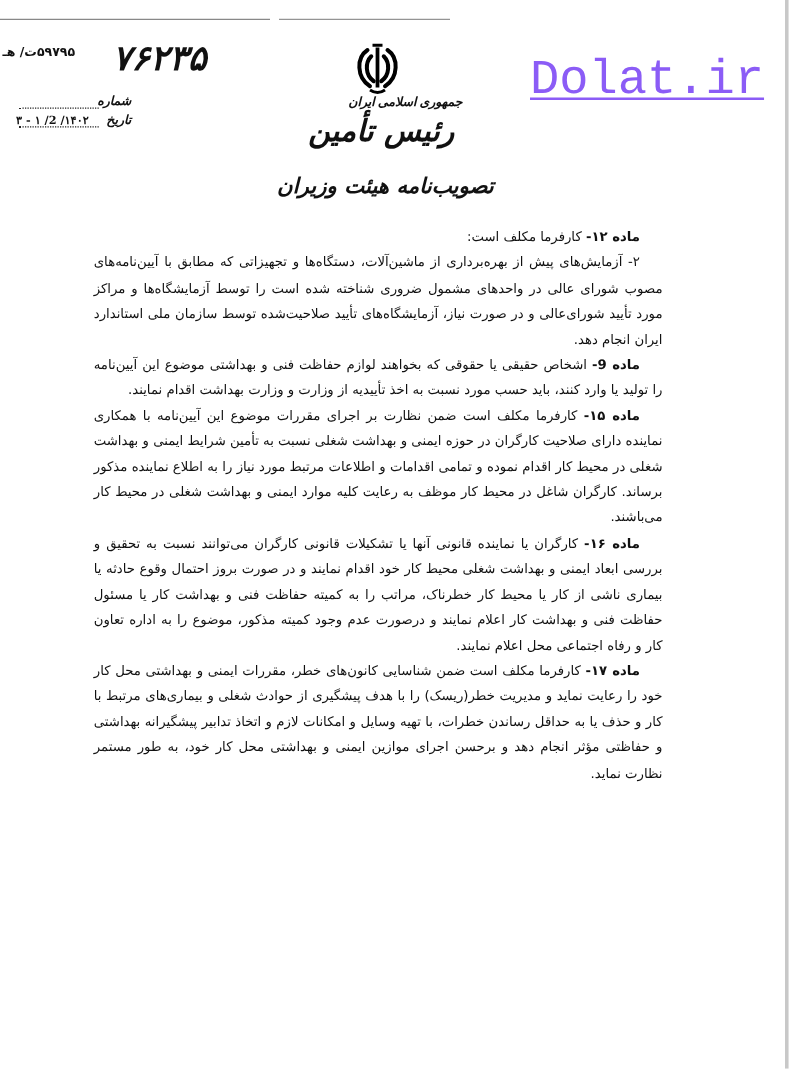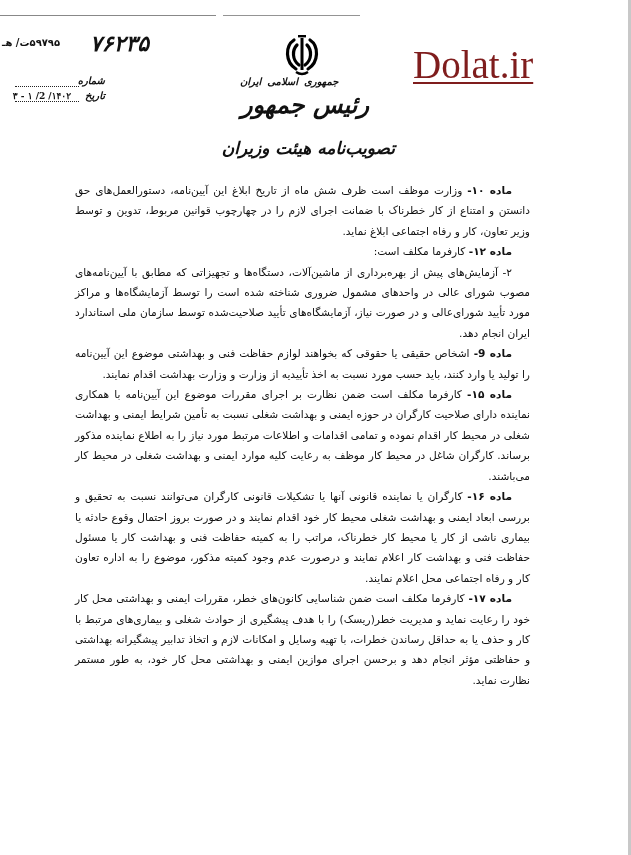--- a/index.html
+++ b/index.html
@@ -4,40 +4,40 @@
 <style>
   html, body { margin: 0; padding: 0; background: #ffffff; }
   body { width: 631px; height: 855px; position: relative; overflow: hidden;
          font-family: "DejaVu Sans", sans-serif; color: #111; }
   .top-rule { position: absolute; left: 0; top: 15px; width: 360px; height: 1px;
               background: linear-gradient(90deg, #555 0 60%, transparent 60% 62%, #666 62% 100%); opacity: .7; }
   .right-edge { position: absolute; right: 0; top: 0; width: 3px; height: 855px; background: #c8c8c8; }
 
   .serial { position: absolute; left: 2px; top: 30px; width: 150px; height: 30px; direction: ltr; }
   .serial .hand { position: absolute; left: 88px; top: 0; font-family: "DejaVu Serif", serif;
-                  font-size: 22px; font-style: italic; font-weight: bold; letter-spacing: 1px; }
+                  font-size: 28px; font-style: italic; font-weight: bold; letter-spacing: 1px; }
   .serial .ref { position: absolute; left: 0; top: 7px; font-size: 10px; font-weight: bold; direction: rtl; white-space: nowrap; }
 
   .meta { position: absolute; left: 15px; top: 75px; width: 90px; direction: rtl; }
   .meta-row { position: relative; height: 15px; font-size: 10px; font-weight: bold;
               font-family: "DejaVu Serif", serif; white-space: nowrap; }
   .meta-row .lbl { position: absolute; right: 0; top: 0; font-style: italic; }
   .meta-row .dots { position: absolute; right: 26px; left: 0; bottom: 3px; border-bottom: 1px dotted #222; }
   .meta-row .val { position: absolute; right: 34px; top: 1px; font-size: 9px; direction: rtl; }
 
   .emblem { position: absolute; left: 282px; top: 32px; width: 40px; height: 44px; }
-  .gov-name { position: absolute; left: 240px; top: 76px; width: 130px; text-align: left;
-              font-family: Liberation Mono, monospace; font-size: 10px; font-weight: bold; font-style: italic; direction: rtl; }
+  .gov-name { position: absolute; left: 240px; top: 76px; width: 130px; text-align: right;
+              font-family: Liberation Serif, serif; font-size: 10px; font-weight: bold; font-style: italic; direction: rtl; }
   .president { position: absolute; left: 230px; top: 90px; width: 150px; text-align: center;
                font-family: "DejaVu Serif", serif; font-size: 24px; font-weight: bold; font-style: italic; direction: rtl; }
   .cabinet { position: absolute; left: 215px; top: 138px; width: 180px; text-align: right;
              font-family: "DejaVu Serif", serif; font-size: 17px; font-weight: bold; font-style: italic; direction: rtl; }
 
-  .site-link { position: absolute; left: 413px; top: 42px; font-family: Liberation Serif, serif;
-               font-size: 39px; color: #7f1d1d; text-decoration: underline; text-decoration-thickness: 2px;
+  .site-link { position: absolute; left: 424px; top: 42px; font-family: Liberation Mono, monospace;
+               font-size: 39px; color: #8b5cf6; text-decoration: underline; text-decoration-thickness: 2px;
                text-underline-offset: 4px; cursor: pointer; }
 
   .body-text { position: absolute; left: 75px; top: 180px; width: 455px; direction: rtl;
                font-family: "DejaVu Sans", sans-serif; font-size: 10.6px; line-height: 20.4px; }
   .body-text p { margin: 0; text-align: justify; text-align-last: right; }
   .body-text p.ind { text-indent: 18px; }
   .body-text b { font-weight: bold; }
 </style>
 </head>
 <body>
@@ -69,26 +69,25 @@
     <path d="M28 8 C37 14 37 30 26 37"></path>
     <path d="M15 13 C10 18 10 28 17 33"></path>
     <path d="M25 13 C30 18 30 28 23 33"></path>
   </g>
   <rect x="18.5" y="6" width="3" height="32" fill="#000"></rect>
   <rect x="16" y="3" width="8" height="2.4" fill="#000"></rect>
   <path d="M14 40 Q20 44 26 40" fill="none" stroke="#000" stroke-width="2.4"></path>
 </svg>
 
 <div class="gov-name">جمهوری اسلامی ایران</div>
-<div class="president">رئیس جمهور</div>
+<div class="president">رئیس تأمین</div>
 <div class="cabinet">تصویب‌نامه هیئت وزیران</div>
 
 <a class="site-link">Dolat.ir</a>
 
 <div class="body-text" id="articles">
-    <p class="ind"><b>ماده ۱۰-</b><span> وزارت موظف است ظرف شش ماه از تاریخ ابلاغ این آیین‌نامه، دستورالعمل‌های حق دانستن و امتناع از کار خطرناک با ضمانت اجرای لازم را در چهارچوب قوانین مربوط، تدوین و توسط وزیر تعاون، کار و رفاه اجتماعی ابلاغ نماید.</span></p>
     <p class="ind"><b>ماده ۱۲-</b><span> کارفرما مکلف است:</span></p>
     <p class="ind"><span>۲- آزمایش‌های پیش از بهره‌برداری از ماشین‌آلات، دستگاه‌ها و تجهیزاتی که مطابق با آیین‌نامه‌های مصوب شورای عالی در واحدهای مشمول ضروری شناخته شده است را توسط آزمایشگاه‌ها و مراکز مورد تأیید شورای‌عالی و در صورت نیاز، آزمایشگاه‌های تأیید صلاحیت‌شده توسط سازمان ملی استاندارد ایران انجام دهد.</span></p>
     <p class="ind"><b>ماده 9-</b><span> اشخاص حقیقی یا حقوقی که بخواهند لوازم حفاظت فنی و بهداشتی موضوع این آیین‌نامه را تولید یا وارد کنند، باید حسب مورد نسبت به اخذ تأییدیه از وزارت و وزارت بهداشت اقدام نمایند.</span></p>
     <p class="ind"><b>ماده ۱۵-</b><span> کارفرما مکلف است ضمن نظارت بر اجرای مقررات موضوع این آیین‌نامه با همکاری نماینده دارای صلاحیت کارگران در حوزه ایمنی و بهداشت شغلی نسبت به تأمین شرایط ایمنی و بهداشت شغلی در محیط کار اقدام نموده و تمامی اقدامات و اطلاعات مرتبط مورد نیاز را به اطلاع نماینده مذکور برساند. کارگران شاغل در محیط کار موظف به رعایت کلیه موارد ایمنی و بهداشت شغلی در محیط کار می‌باشند.</span></p>
     <p class="ind"><b>ماده ۱۶-</b><span> کارگران یا نماینده قانونی آنها یا تشکیلات قانونی کارگران می‌توانند نسبت به تحقیق و بررسی ابعاد ایمنی و بهداشت شغلی محیط کار خود اقدام نمایند و در صورت بروز احتمال وقوع حادثه یا بیماری ناشی از کار یا محیط کار خطرناک، مراتب را به کمیته حفاظت فنی و بهداشت کار یا مسئول حفاظت فنی و بهداشت کار اعلام نمایند و درصورت عدم وجود کمیته مذکور، موضوع را به اداره تعاون کار و رفاه اجتماعی محل اعلام نمایند.</span></p>
     <p class="ind"><b>ماده ۱۷-</b><span> کارفرما مکلف است ضمن شناسایی کانون‌های خطر، مقررات ایمنی و بهداشتی محل کار خود را رعایت نماید و مدیریت خطر(ریسک) را با هدف پیشگیری از حوادث شغلی و بیماری‌های مرتبط با کار و حذف یا به حداقل رساندن خطرات، با تهیه وسایل و امکانات لازم و اتخاذ تدابیر پیشگیرانه بهداشتی و حفاظتی مؤثر انجام دهد و برحسن اجرای موازین ایمنی و بهداشتی محل کار خود، به طور مستمر نظارت نماید.</span></p>
   </div>
 
 </body></html>

